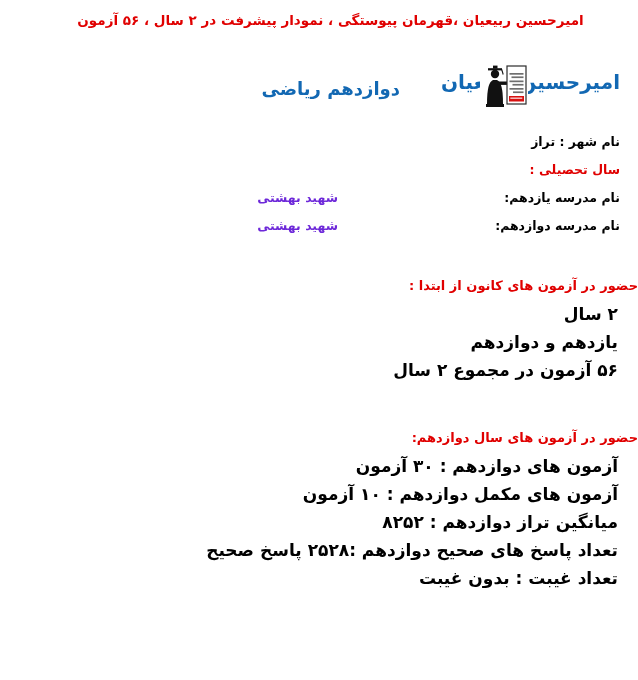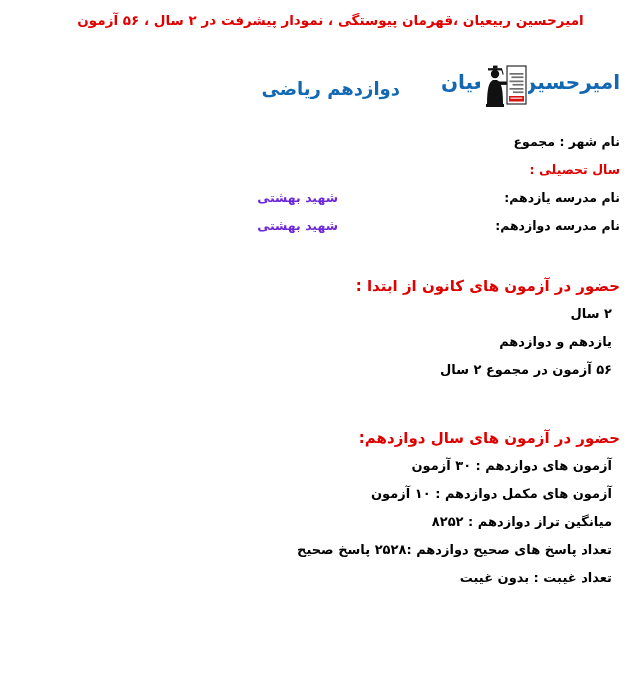--- a/index.html
+++ b/index.html
@@ -110,31 +110,30 @@
     line-height: 28px;
   }
 
   
   .section {
     position: absolute;
     right: 0;
     left: 0;
   }
   .section-heading {
-    padding-right: 18px;
     color: #e00000;
-    font-size: 15px;
+    font-size: 13px;
     font-weight: bold;
     line-height: 28px;
     white-space: nowrap;
   }
   .section-item {
-    padding-right: 26px;
+    padding-right: 20px;
     color: #000000;
-    font-size: 13px;
+    font-size: 17px;
     font-weight: bold;
     line-height: 28px;
     white-space: nowrap;
   }
 
   #section-attendance-all { top: 272px; }
   #section-attendance-12  { top: 424px; }
 </style>
 </head>
 <body>
@@ -178,21 +177,21 @@
         <rect x="30.3" y="37.6" width="12" height="1.1" fill="#ffffff"></rect>
 
         <rect x="6" y="44" width="18" height="3" fill="#111111"></rect>
       </svg>
     </div>
   </div>
 
   <div class="info-block">
 
     <div class="info-line">
-      <span class="label">نام شهر : مجموع</span>
+      <span class="label">نام شهر : تراز</span>
     </div>
 
     <div class="info-line red">
       <span class="label">سال تحصیلی :</span>
     </div>
 
     <div class="info-line">
       <span class="label">نام مدرسه یازدهم:</span>
       <span class="value-left">شهید بهشتی</span>
     </div>

